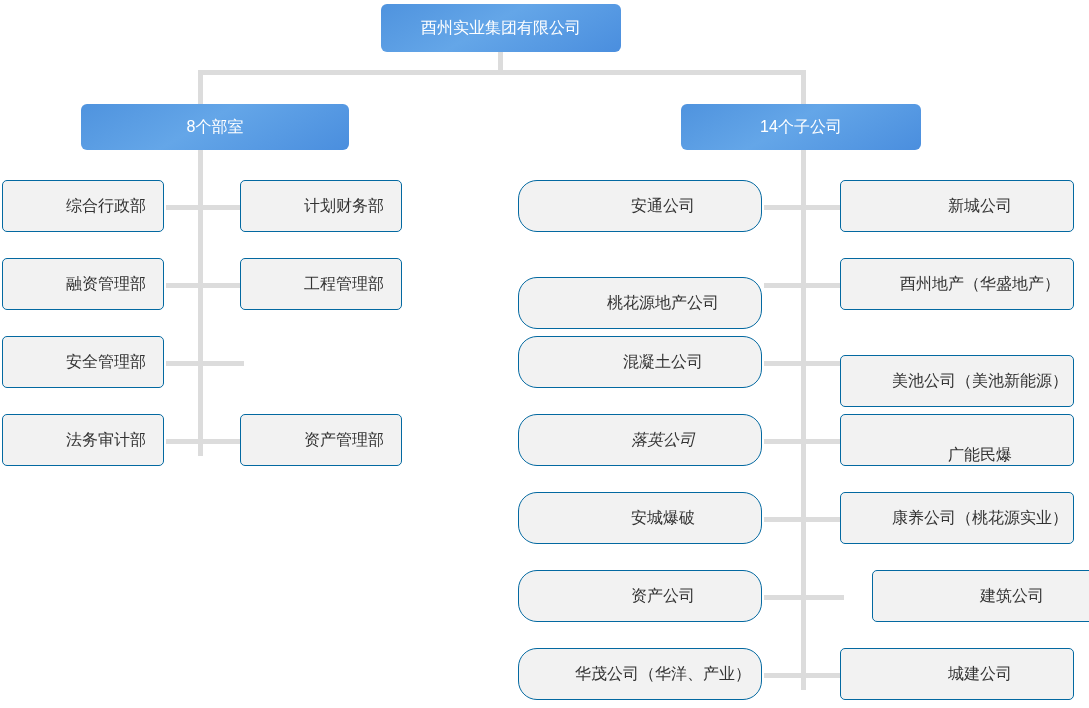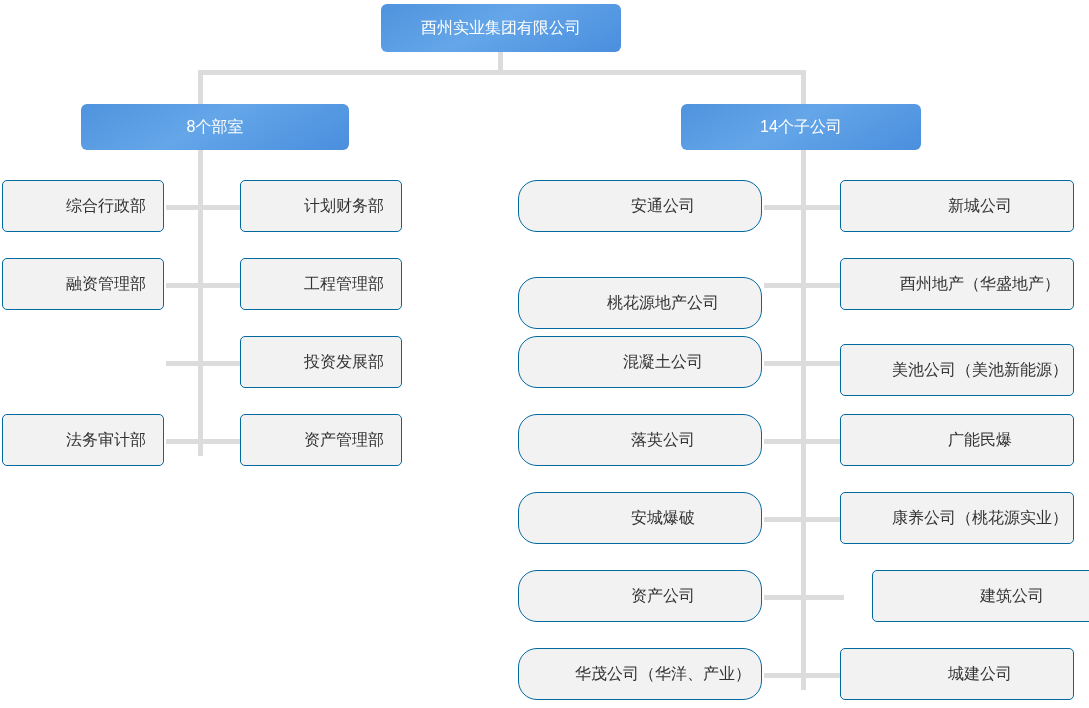--- a/index.html
+++ b/index.html
@@ -127,69 +127,69 @@
   <div id="branch-sub" class="node node-blue">
     <span class="node-label">14个子公司</span>
   </div>
 
   <div class="node node-leaf leaf-dept-l" style="top:180px;">
     <span class="node-label">综合行政部</span>
   </div>
   <div class="node node-leaf leaf-dept-l" style="top:258px;text-align:right;">
     <span class="node-label">融资管理部</span>
   </div>
+  <div class="node node-leaf leaf-dept-l" style="top:336px;">
+    <span class="node-label">安全管理部</span>
+  </div>
   <div class="node node-leaf leaf-dept-l" style="top:414px;">
     <span class="node-label">法务审计部</span>
   </div>
 
   <div class="node node-leaf leaf-dept-r" style="top:180px;">
     <span class="node-label">计划财务部</span>
   </div>
   <div class="node node-leaf leaf-dept-r" style="top:258px;">
     <span class="node-label">工程管理部</span>
   </div>
-  <div class="node node-leaf leaf-dept-r" style="top:336px;">
-    <span class="node-label">投资发展部</span>
-  </div>
   <div class="node node-leaf leaf-dept-r" style="top:414px;">
     <span class="node-label">资产管理部</span>
   </div>
 
   <div class="node node-leaf leaf-sub-l" style="top:180px;">
     <span class="node-label">安通公司</span>
   </div>
   <div class="node node-leaf leaf-sub-l" style="top:258px;margin-top:19px;">
     <span class="node-label">桃花源地产公司</span>
   </div>
   <div class="node node-leaf leaf-sub-l" style="top:336px;">
     <span class="node-label">混凝土公司</span>
   </div>
-  <div class="node node-leaf leaf-sub-l" style="top:414px;">
+  <div class="node node-leaf leaf-sub-l" style="top:414px;font-style:italic;">
     <span class="node-label">落英公司</span>
   </div>
   <div class="node node-leaf leaf-sub-l" style="top:492px;">
     <span class="node-label">安城爆破</span>
   </div>
   <div class="node node-leaf leaf-sub-l" style="top:570px;font-family:Liberation Serif, serif;">
     <span class="node-label">资产公司</span>
   </div>
   <div class="node node-leaf leaf-sub-l" style="top:648px;">
     <span class="node-label">华茂公司（华洋、产业）</span>
   </div>
 
   <div class="node node-leaf leaf-sub-r" style="top:180px;">
     <span class="node-label">新城公司</span>
   </div>
   <div class="node node-leaf leaf-sub-r" style="top:258px;">
     <span class="node-label">酉州地产（华盛地产）</span>
   </div>
-  <div class="node node-leaf leaf-sub-r" style="top:344px;">
+  <div class="node node-leaf leaf-sub-r" style="top:355px;">
     <span class="node-label">美池公司（美池新能源）</span>
   </div>
-  <div class="node node-leaf leaf-sub-r" style="top:414px;">
+  <div class="node node-leaf leaf-sub-r" style="top:414px;align-items:flex-end;">
     <span class="node-label">广能民爆</span>
   </div>
   <div class="node node-leaf leaf-sub-r" style="top:492px;">
     <span class="node-label">康养公司（桃花源实业）</span>
   </div>
   <div class="node node-leaf leaf-sub-r" style="top:570px;margin-left:32px;">
     <span class="node-label">建筑公司</span>
   </div>
   <div class="node node-leaf leaf-sub-r" style="top:648px;">
     <span class="node-label">城建公司</span>

